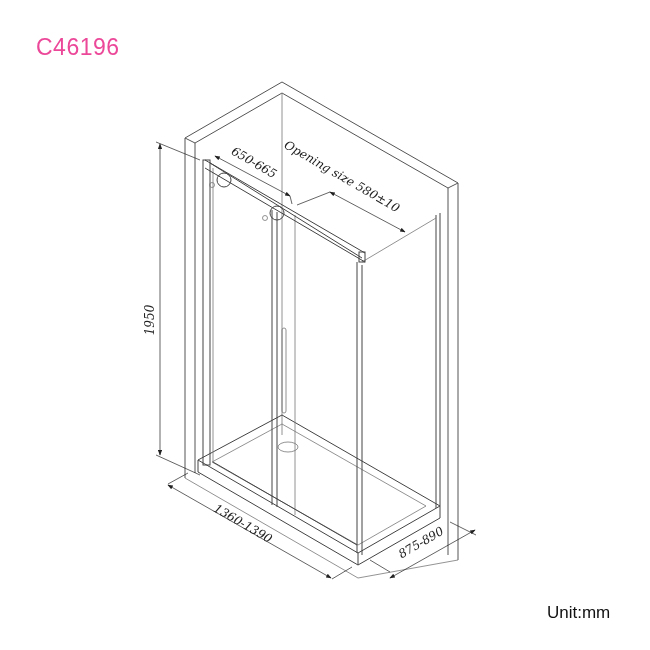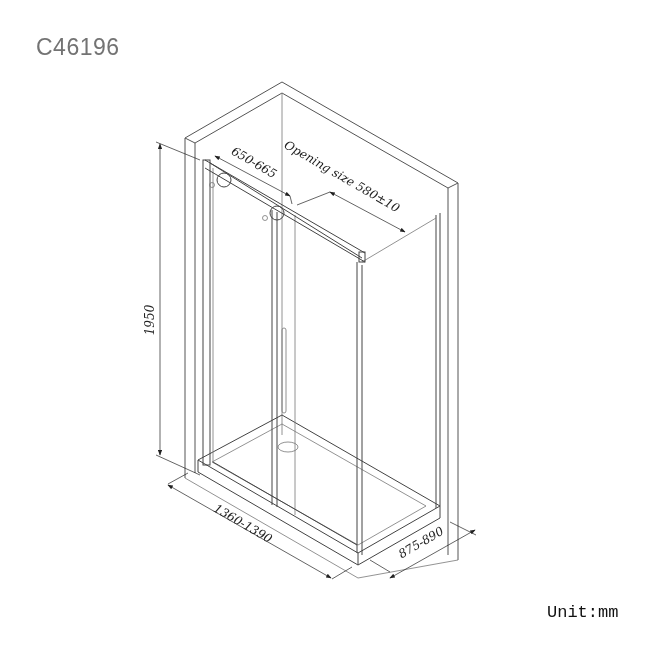--- a/index.html
+++ b/index.html
@@ -1,24 +1,24 @@
 <!DOCTYPE html>
 <html><head>
   <meta charset="utf-8">
   <style>
     html, body { margin: 0; padding: 0; background: #ffffff; }
     body { width: 650px; height: 650px; position: relative; overflow: hidden; }
     .title {
       position: absolute; left: 36px; top: 34px;
-      font-family: "Liberation Sans", sans-serif; font-size: 23px; color: #737373;
+      font-family: "Liberation Sans", sans-serif; font-size: 23px; color: #ec4899;
       letter-spacing: 0.5px;
     }
     .unit {
       position: absolute; left: 547px; top: 603px;
-      font-family: Liberation Mono, monospace; font-size: 17px; color: #111;
+      font-family: Liberation Sans, sans-serif; font-size: 17px; color: #111;
     }
     svg.drawing { position: absolute; left: 0; top: 0; }
     .wall { fill: none; stroke: #555; stroke-width: 1; }
     .frame { fill: none; stroke: #444; stroke-width: 1; }
     .thin { fill: none; stroke: #777; stroke-width: 0.8; }
     .dim { fill: none; stroke: #222; stroke-width: 0.7; }
     .dimtxt { font-family: "DejaVu Serif", serif; font-style: italic; font-size: 12px; fill: #222; }
   </style>
 </head>
 <body>

